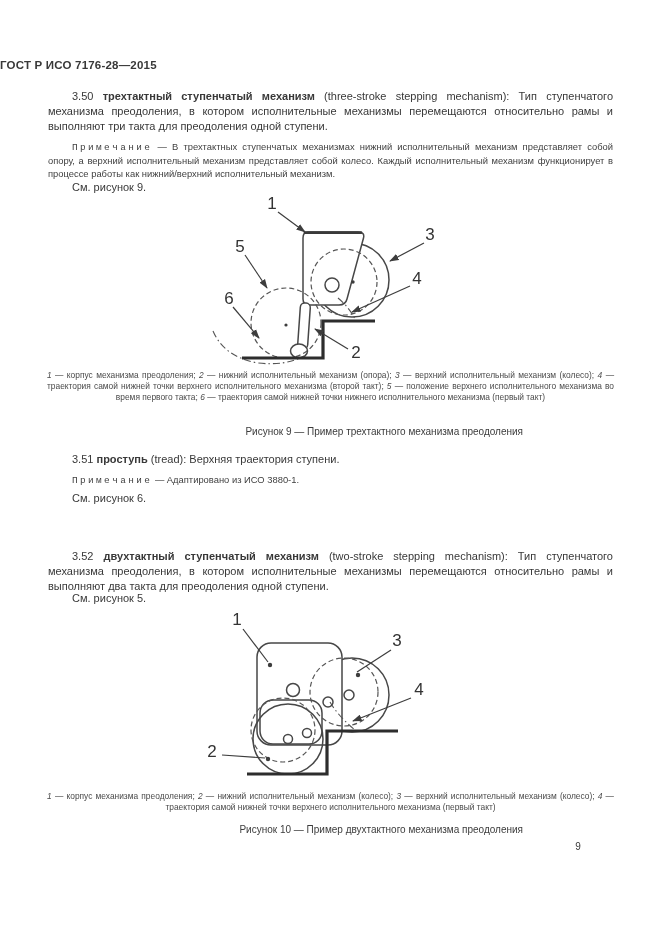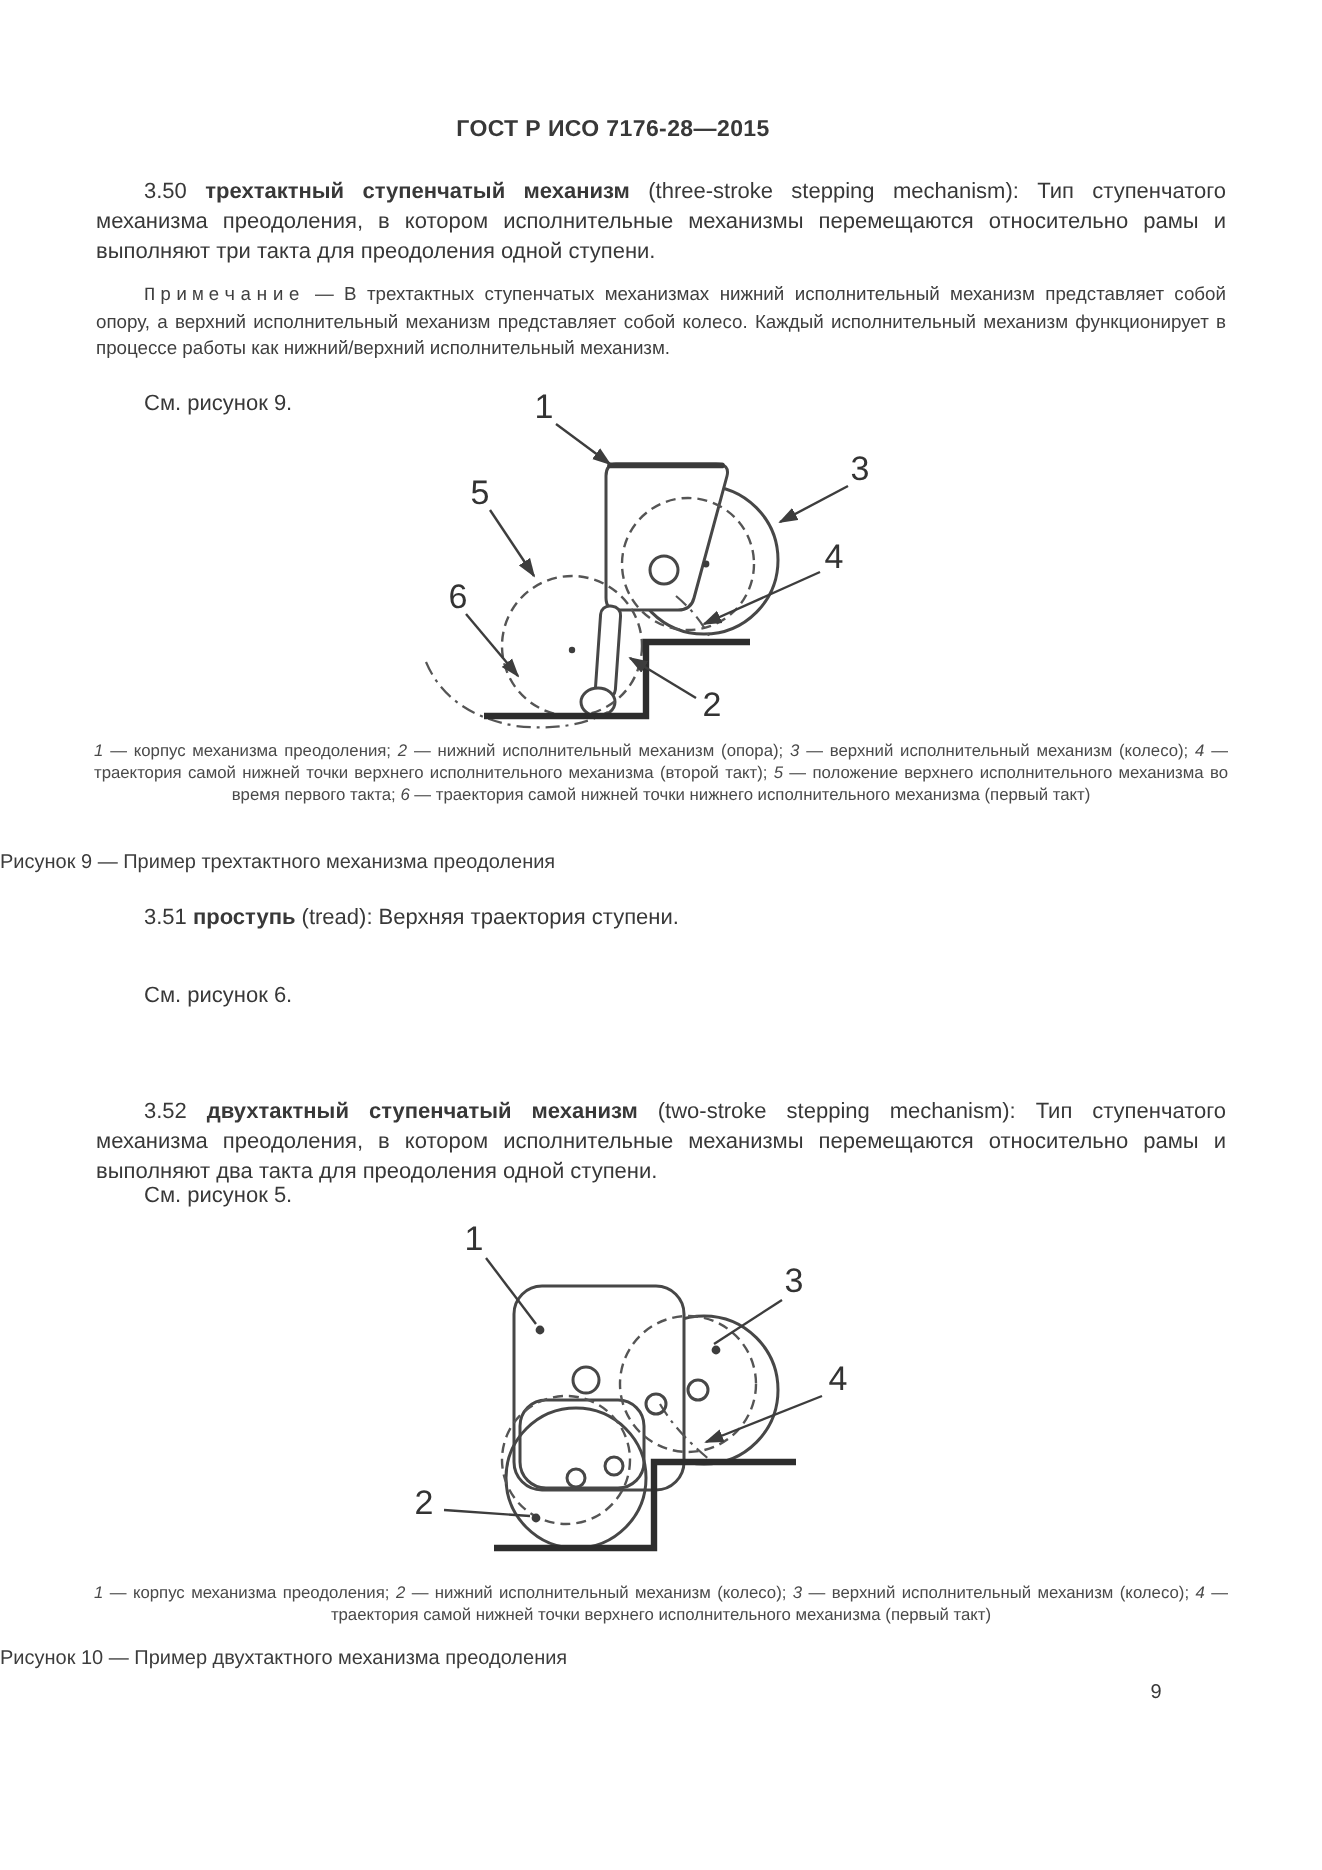--- a/index.html
+++ b/index.html
@@ -10,51 +10,51 @@
   .abs { position:absolute; margin:0; }
   .header { font-weight:bold; font-size:11.5px; letter-spacing:0.2px; }
   .body-text { font-size:11px; line-height:15px; text-align:justify; width:565px; left:48px; }
   .indent { text-indent:24px; }
   .term-name { font-weight:bold; }
   .note { font-size:9.4px; line-height:13px; text-align:justify; width:565px; left:48px; text-indent:24px; color:#3f3f3f; }
   .note-label { letter-spacing:2.4px;font-family:Liberation Mono, monospace; }
   .see { font-size:11px; left:72px; }
   .legend { font-size:8.4px; line-height:11px; text-align:justify; text-align-last:center; width:567px; left:47px; color:#4a4a4a; }
   .legend i { font-style:italic; }
-  .caption { font-size:10px; text-align:left; width:523px; left:0; color:#3c3c3c; }
+  .caption { font-size:10px; text-align:right; width:523px; left:0; color:#3c3c3c; }
   .pagenum { font-size:10px; }
   svg text { font-family:"Liberation Sans", sans-serif; font-size:17px; fill:#333333; text-anchor:middle; }
   svg .outline { fill:#ffffff; stroke:#474747; stroke-width:1.5; }
   svg .outline-nf { fill:none; stroke:#474747; stroke-width:1.5; }
   svg .dashed { fill:none; stroke:#555555; stroke-width:1.2; stroke-dasharray:5 3; }
   svg .dashdot { fill:none; stroke:#555555; stroke-width:1.1; stroke-dasharray:7 3 1.5 3; }
   svg .step { fill:none; stroke:#2d2d2d; stroke-width:3.2; }
   svg .callout { fill:none; stroke:#3d3d3d; stroke-width:1.2; }
   svg .dot { fill:#3d3d3d; }
   svg .thicktop { fill:none; stroke:#3a3a3a; stroke-width:2.8; stroke-linecap:round; }
 </style>
 </head>
 <body>
 
 <div class="page">
 
-  <div class="abs header" style="top:59px; left:0; width:613px; text-align:center;">ГОСТ Р ИСО 7176-28—2015</div>
+  <div class="abs header" style="top:59px; left:0; width:613px; text-align:left;">ГОСТ Р ИСО 7176-28—2015</div>
 
   <p class="abs body-text indent" style="top:89px;">
     <span>3.50</span>
     <span class="term-name">трехтактный ступенчатый механизм</span>
     <span>(three-stroke stepping mechanism): Тип ступенчатого механизма преодоления, в котором исполнительные механизмы перемещаются относительно рамы и выполняют три такта для преодоления одной ступени.</span>
   </p>
 
   <p class="abs note" style="top:140px;">
     <span class="note-label">Примечание</span>
     <span>— В трехтактных ступенчатых механизмах нижний исполнительный механизм представляет собой опору, а верхний исполнительный механизм представляет собой колесо. Каждый исполнительный механизм функционирует в процессе работы как нижний/верхний исполнительный механизм.</span>
   </p>
 
-  <p class="abs see" style="top:196px;">См. рисунок 9.</p>
+  <p class="abs see" style="top:181px;">См. рисунок 9.</p>
 
   <svg class="abs" style="left:180px; top:192px;" width="300" height="177" viewBox="180 192 300 177">
     <defs>
       <marker id="ah9" viewBox="0 0 10 7" refX="9" refY="3.5" markerWidth="8" markerHeight="6" orient="auto">
         <path d="M0,0 L10,3.5 L0,7 Z" fill="#3d3d3d"></path>
       </marker>
     </defs>
 
     <circle class="outline" cx="352" cy="280" r="37"></circle>
 
@@ -97,20 +97,24 @@
   <p class="abs legend" style="top:370px;"><i>1</i><span> — корпус механизма преодоления; </span><i>2</i><span> — нижний исполнительный механизм (опора); </span><i>3</i><span> — верхний исполнительный механизм (колесо); </span><i>4</i><span> — траектория самой нижней точки верхнего исполнительного механизма (второй такт); </span><i>5</i><span> — положение верхнего исполнительного механизма во время первого такта; </span><i>6</i><span> — траектория самой нижней точки нижнего исполнительного механизма (первый такт)</span></p>
 
   <p class="abs caption" style="top:426px;">Рисунок 9 — Пример трехтактного механизма преодоления</p>
 
   <p class="abs body-text indent" style="top:452px;">
     <span>3.51</span>
     <span class="term-name">проступь</span>
     <span>(tread): Верхняя траектория ступени.</span>
   </p>
 
+  <p class="abs note" style="top:473px; text-align:left;">
+    <span class="note-label">Примечание</span>
+    <span>— Адаптировано из ИСО 3880-1.</span>
+  </p>
 
   <p class="abs see" style="top:492px;">См. рисунок 6.</p>
 
   <p class="abs body-text indent" style="top:507px;margin-top:42px;">
     <span>3.52</span>
     <span class="term-name">двухтактный ступенчатый механизм</span>
     <span>(two-stroke stepping mechanism): Тип ступенчатого механизма преодоления, в котором исполнительные механизмы перемещаются относительно рамы и выполняют два такта для преодоления одной ступени.</span>
   </p>
 
 

